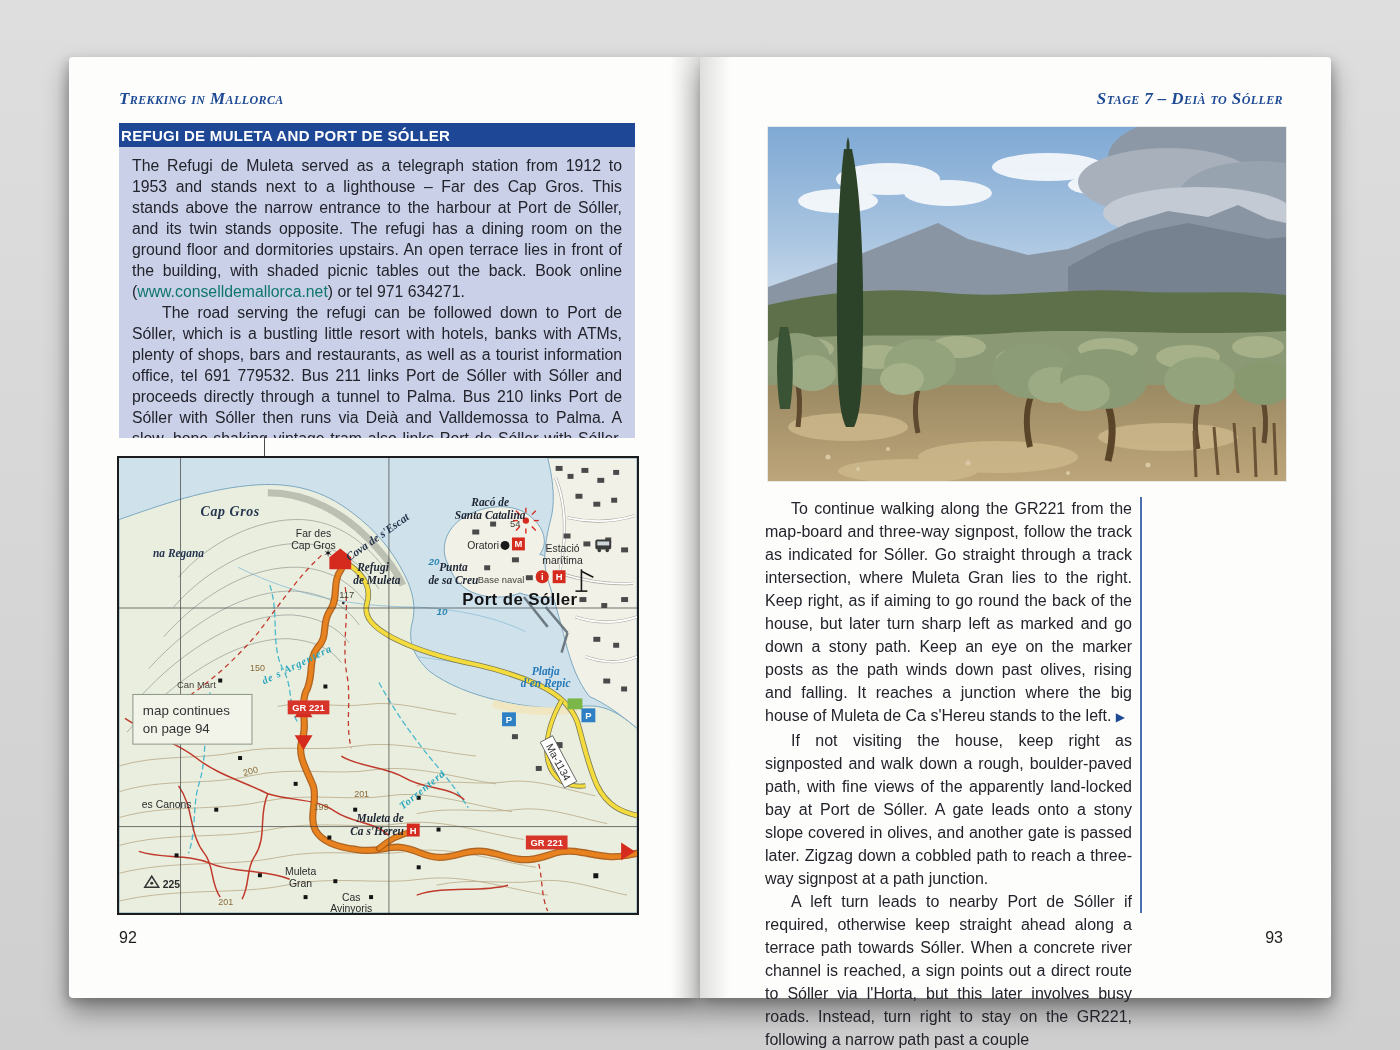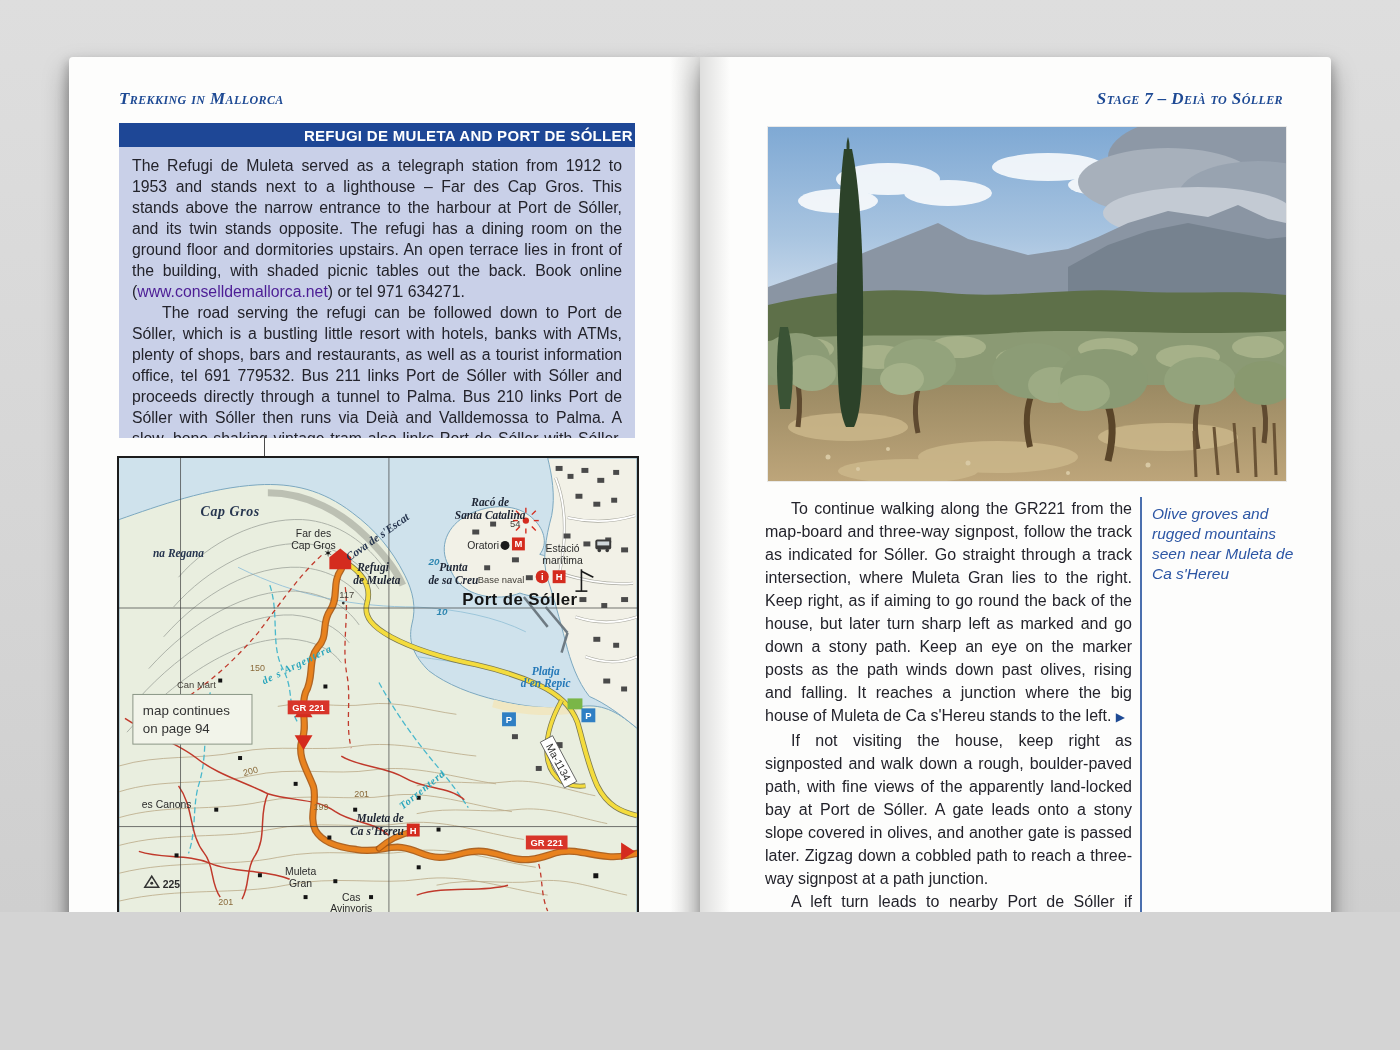--- a/index.html
+++ b/index.html
@@ -1,32 +1,32 @@
 <!DOCTYPE html>
 <html><head>
 <meta charset="utf-8">
 <style>
   html,body{margin:0;padding:0;background:#d4d4d4;font-family:"Liberation Sans",sans-serif;}
-  .stage{position:relative;width:1400px;height:912px;background:linear-gradient(180deg,#dedede 0%,#d6d6d6 55%,#cfcfcf 100%);overflow:hidden;}
+  .stage{position:relative;width:1400px;height:1050px;background:linear-gradient(180deg,#dedede 0%,#d6d6d6 55%,#cfcfcf 100%);overflow:hidden;}
   .page{position:absolute;top:57px;width:631px;height:941px;background:#fdfdfc;}
   .page.left{left:69px;border-radius:4px 0 0 4px;box-shadow:0 14px 26px rgba(0,0,0,.38),-3px 4px 10px rgba(0,0,0,.18);}
   .page.right{left:700px;border-radius:0 4px 4px 0;box-shadow:0 14px 26px rgba(0,0,0,.38),3px 4px 10px rgba(0,0,0,.18);}
   .page.left::after{content:"";position:absolute;right:0;top:0;bottom:0;width:30px;background:linear-gradient(to right,rgba(0,0,0,0),rgba(0,0,0,.12));}
   .page.right::before{content:"";position:absolute;left:0;top:0;bottom:0;width:30px;background:linear-gradient(to left,rgba(0,0,0,0),rgba(0,0,0,.12));}
 
   .running-head{position:absolute;top:32px;font-family:"Liberation Serif",serif;font-style:italic;font-weight:700;font-variant:small-caps;font-size:17px;letter-spacing:.4px;color:#1e4a94;}
   .running-head.lh{left:50px;}
   .running-head.rh{right:48px;text-align:right;}
 
   .infobox{position:absolute;left:50px;top:66px;width:516px;}
-  .infobox-title{background:#1e4796;color:#ffffff;text-align:right;font-weight:700;font-size:15px;letter-spacing:.3px;padding:4px 2px 3px;}
+  .infobox-title{background:#1e4796;color:#ffffff;text-align:left;font-weight:700;font-size:15px;letter-spacing:.3px;padding:4px 2px 3px;}
   .infobox-body{background:#c9d0e8;color:#23232b;font-size:15.8px;line-height:21px;text-align:justify;padding:8px 13px 10px;height:273px;overflow:hidden;box-sizing:content-box;}
   .infobox-body p{margin:0;}
   .infobox-body p.ind{text-indent:30px;}
-  .weblink{color:#4c1d95;text-decoration:none;}
+  .weblink{color:#0f766e;text-decoration:none;}
 
   .connector{position:absolute;left:195px;top:380px;width:1px;height:19px;background:#4a4a4a;}
 
   .map-wrap{position:absolute;left:48px;top:399px;width:522px;height:459px;border:2px solid #1c1c1c;box-sizing:border-box;background:#e9eedf;}
   .map-wrap svg{display:block;width:100%;height:100%;}
 
   .pagenum{position:absolute;top:872px;font-size:16px;color:#1d1d1d;}
   .pagenum.pl{left:50px;}
   .pagenum.pr{right:48px;margin-left:40px;}
 
@@ -453,18 +453,17 @@
       </svg>
     </div>
 
     <div class="body-col">
       <p><span>To continue walking along the GR221 from the map-board and three-way signpost, follow the track as indicated for Sóller. Go straight through a track intersection, where </span><b>Muleta Gran</b><span> lies to the right. Keep right, as if aiming to go round the back of the house, but later turn sharp left as marked and go down a stony path. Keep an eye on the marker posts as the path winds down past olives, rising and falling. It reaches a junction where the big house of </span><b>Muleta de Ca s'Hereu</b><span> stands to the left. </span><span class="marker-arrow">▶</span></p>
       <p>If not visiting the house, keep right as signposted and walk down a rough, boulder-paved path, with fine views of the apparently land-locked bay at Port de Sóller. A gate leads onto a stony slope covered in olives, and another gate is passed later. Zigzag down a cobbled path to reach a three-way signpost at a path junction.</p>
       <p><span>A left turn leads to nearby </span><b>Port de Sóller</b><span> if required, otherwise keep straight ahead along a terrace path towards Sóller. When a concrete river channel is reached, a sign points out a direct route to Sóller via l'Horta, but this later involves busy roads. Instead, turn right to stay on the GR221, following a narrow path past a couple</span></p>
     </div>
 
     <div class="margin-rule"></div>
-    <div class="photo-caption">Olive groves and rugged mountains seen near Muleta de Ca s'Hereu</div>
 
     <div class="pagenum pr">93</div>
   </div>
 
 </div>
 
 </body></html>

